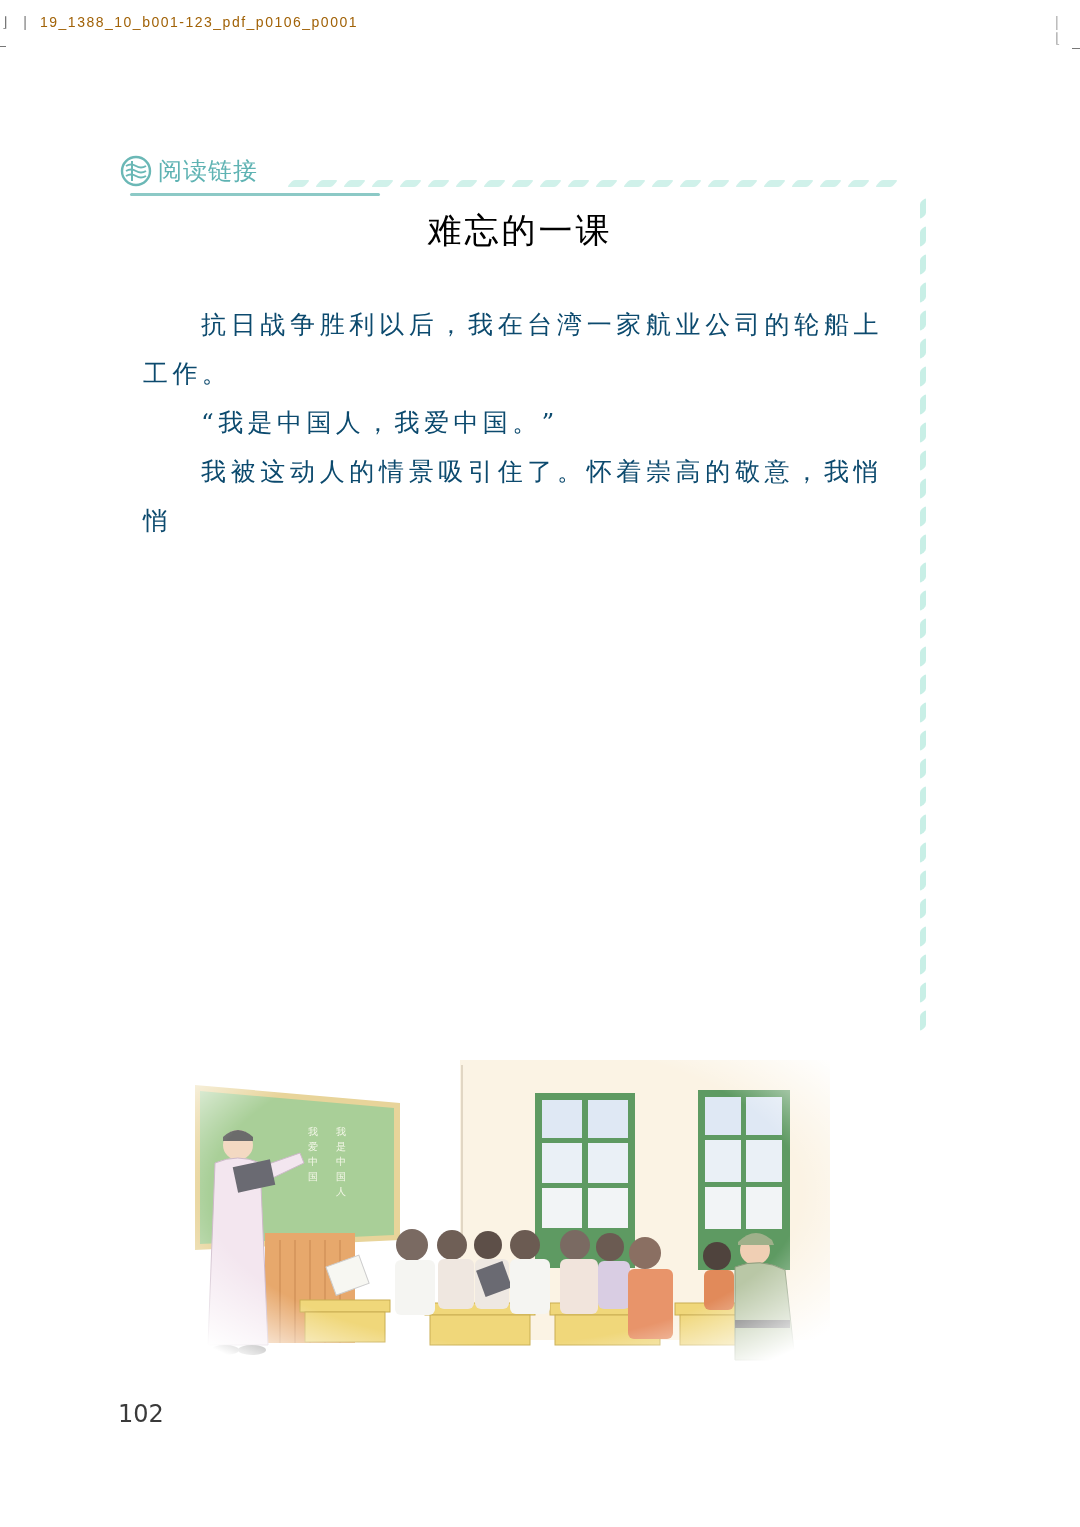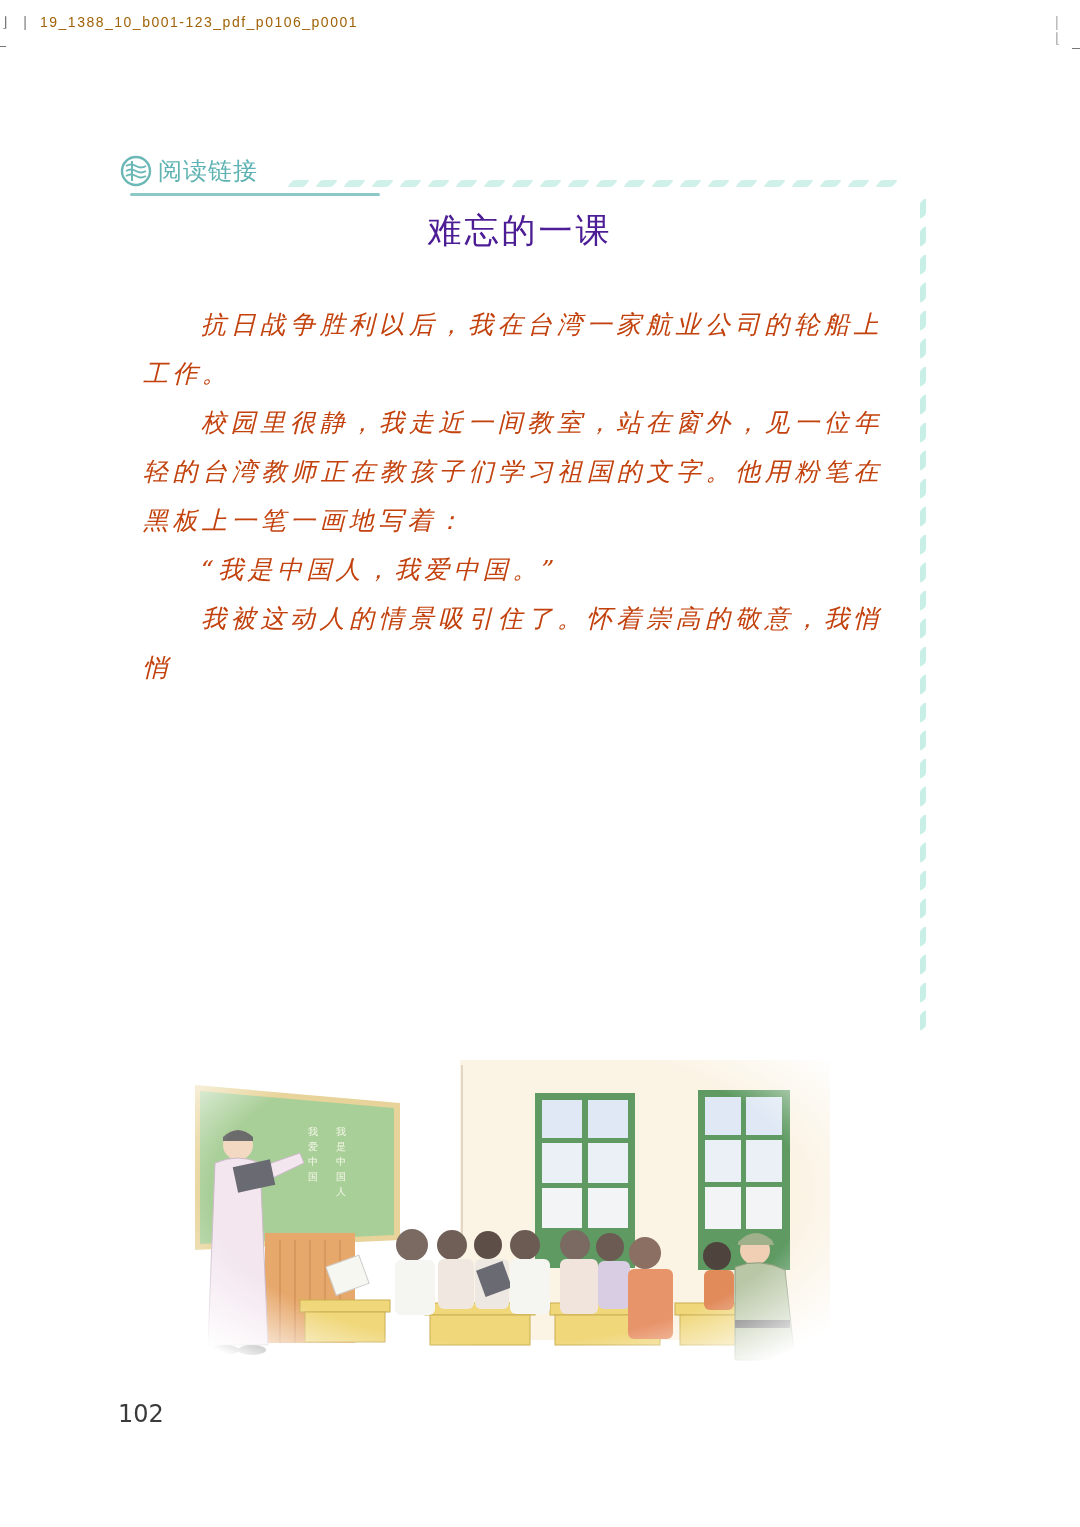--- a/index.html
+++ b/index.html
@@ -16,23 +16,23 @@
   .section-badge { position: absolute; left: 120px; top: 155px; height: 40px; display: flex; align-items: flex-start; }
   .section-badge .icon { width: 32px; height: 32px; margin-right: 6px; }
   .section-badge .label { font-family: "DejaVu Sans", sans-serif; font-size: 24px; color: #5fb3b3; letter-spacing: 1px; font-weight: 300; }
   .section-badge .underline { position: absolute; left: 10px; top: 38px; width: 250px; height: 3px; background: #8cc9c6; border-radius: 2px; }
 
   .dash-top { position: absolute; left: 290px; top: 180px; width: 640px; height: 14px; display: flex; gap: 11px; }
   .dash-top span { display: block; width: 17px; height: 7px; background: #c8efe6; transform: skewX(-40deg); border-radius: 2px; opacity: .85; }
   .dash-right { position: absolute; left: 920px; top: 200px; width: 12px; height: 880px; display: flex; flex-direction: column; gap: 11px; }
   .dash-right span { display: block; width: 6px; height: 17px; background: #c8efe6; transform: skewY(-40deg); border-radius: 2px; }
 
-  .title { position: absolute; left: 0; width: 1040px; top: 208px; text-align: center; font-family: "DejaVu Sans", sans-serif; font-size: 34px; color: #4c1d95; letter-spacing: 3px; font-weight: 400; }
-
-  .body-text { position: absolute; left: 143px; top: 300px; width: 740px; font-family: "DejaVu Serif", serif; font-size: 25px; line-height: 49px; color: #c2410c; letter-spacing: 4.4px; font-style: italic; }
+  .title { position: absolute; left: 0; width: 1040px; top: 208px; text-align: center; font-family: "DejaVu Sans", sans-serif; font-size: 34px; color: #000000; letter-spacing: 3px; font-weight: 400; }
+
+  .body-text { position: absolute; left: 143px; top: 300px; width: 740px; font-family: "DejaVu Serif", serif; font-size: 25px; line-height: 49px; color: #0c4a6e; letter-spacing: 4.4px; }
   .body-text p { text-indent: 58px; text-align: justify; }
   .body-text p.quote { text-indent: 58px; }
 
   .illustration { position: absolute; left: 180px; top: 1045px; width: 650px; height: 330px; }
   .page-number { position: absolute; left: 118px; top: 1400px; font-family: "DejaVu Sans", sans-serif; font-size: 24px; color: #3a3a3a; }
 </style>
 </head>
 <body>
 
 <div class="scan-header">
@@ -109,21 +109,20 @@
     <span></span>
     <span></span>
     <span></span>
     <span></span>
 </div>
 
 <div class="title">难忘的一课</div>
 
 <div class="body-text">
   <p>抗日战争胜利以后，我在台湾一家航业公司的轮船上工作。</p>
-  <p>校园里很静，我走近一间教室，站在窗外，见一位年轻的台湾教师正在教孩子们学习祖国的文字。他用粉笔在黑板上一笔一画地写着：</p>
   <p class="quote">“我是中国人，我爱中国。”</p>
   <p>我被这动人的情景吸引住了。怀着崇高的敬意，我悄悄</p>
 </div>
 
 <svg class="illustration" viewBox="0 0 650 330">
   <defs>
     <radialGradient id="fade" cx="50%" cy="45%" r="65%">
       <stop offset="70%" stop-color="#ffffff" stop-opacity="0"></stop>
       <stop offset="100%" stop-color="#ffffff" stop-opacity="1"></stop>
     </radialGradient>

